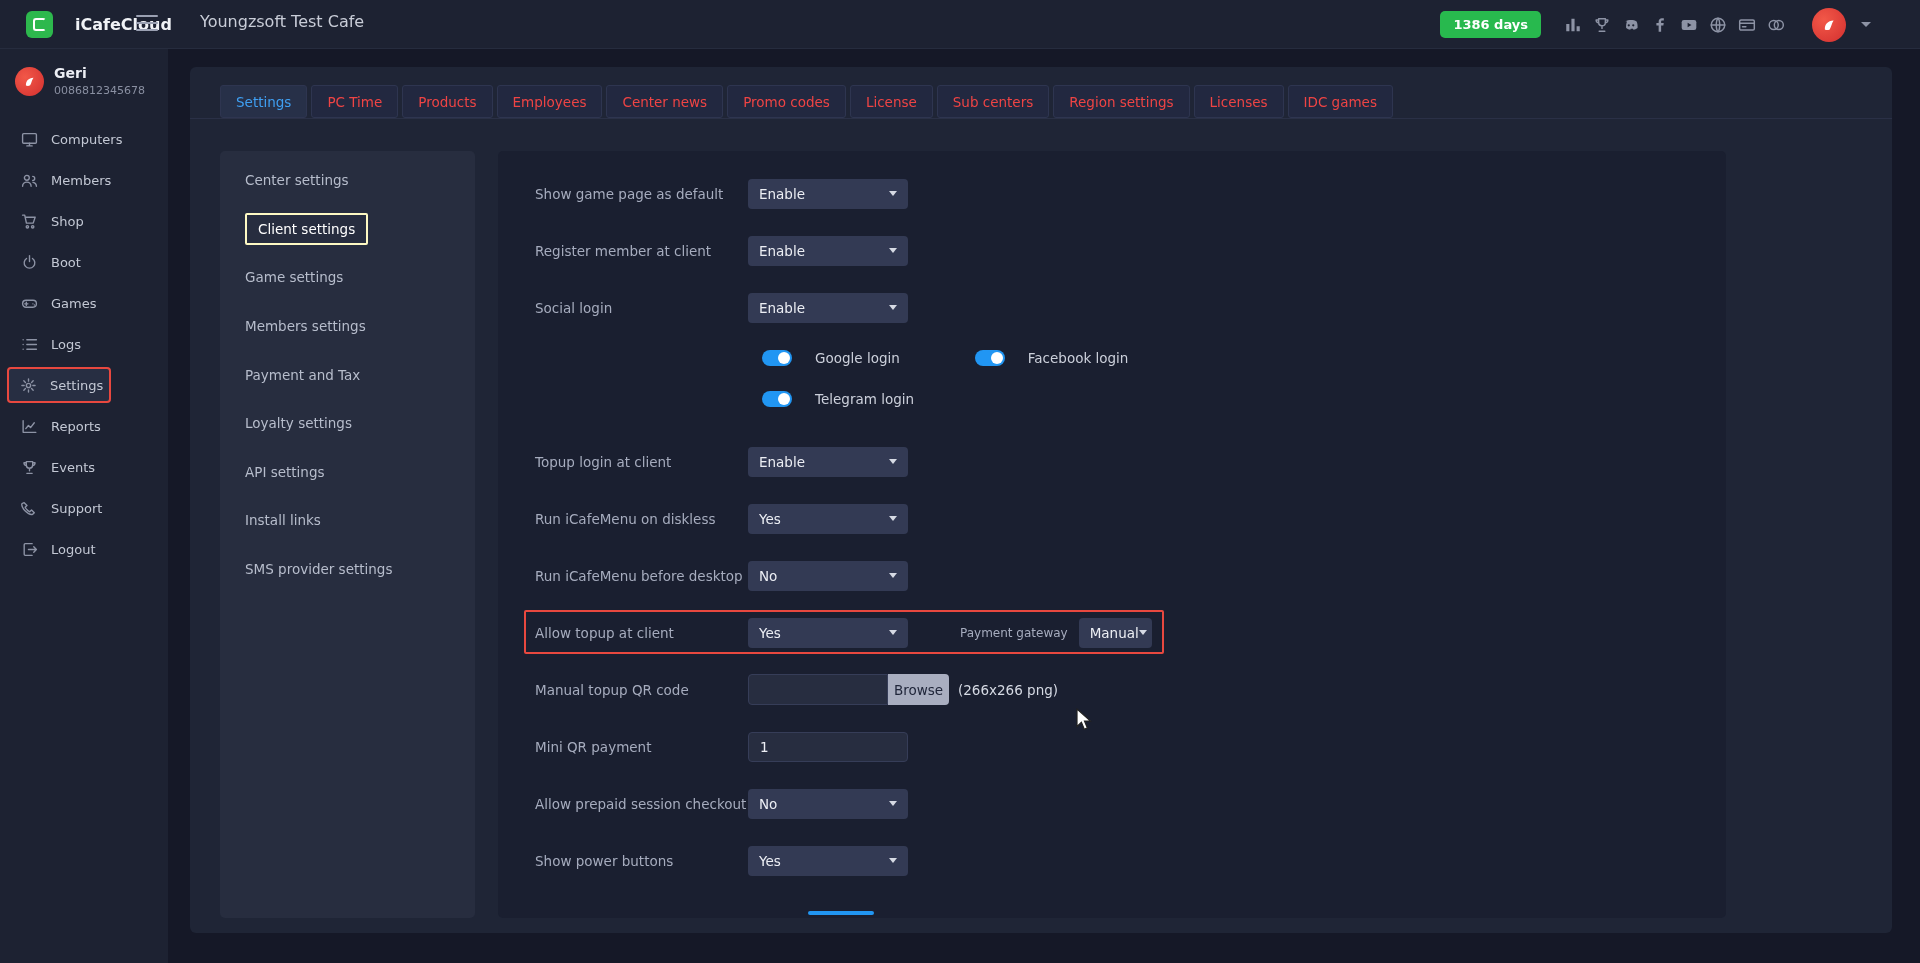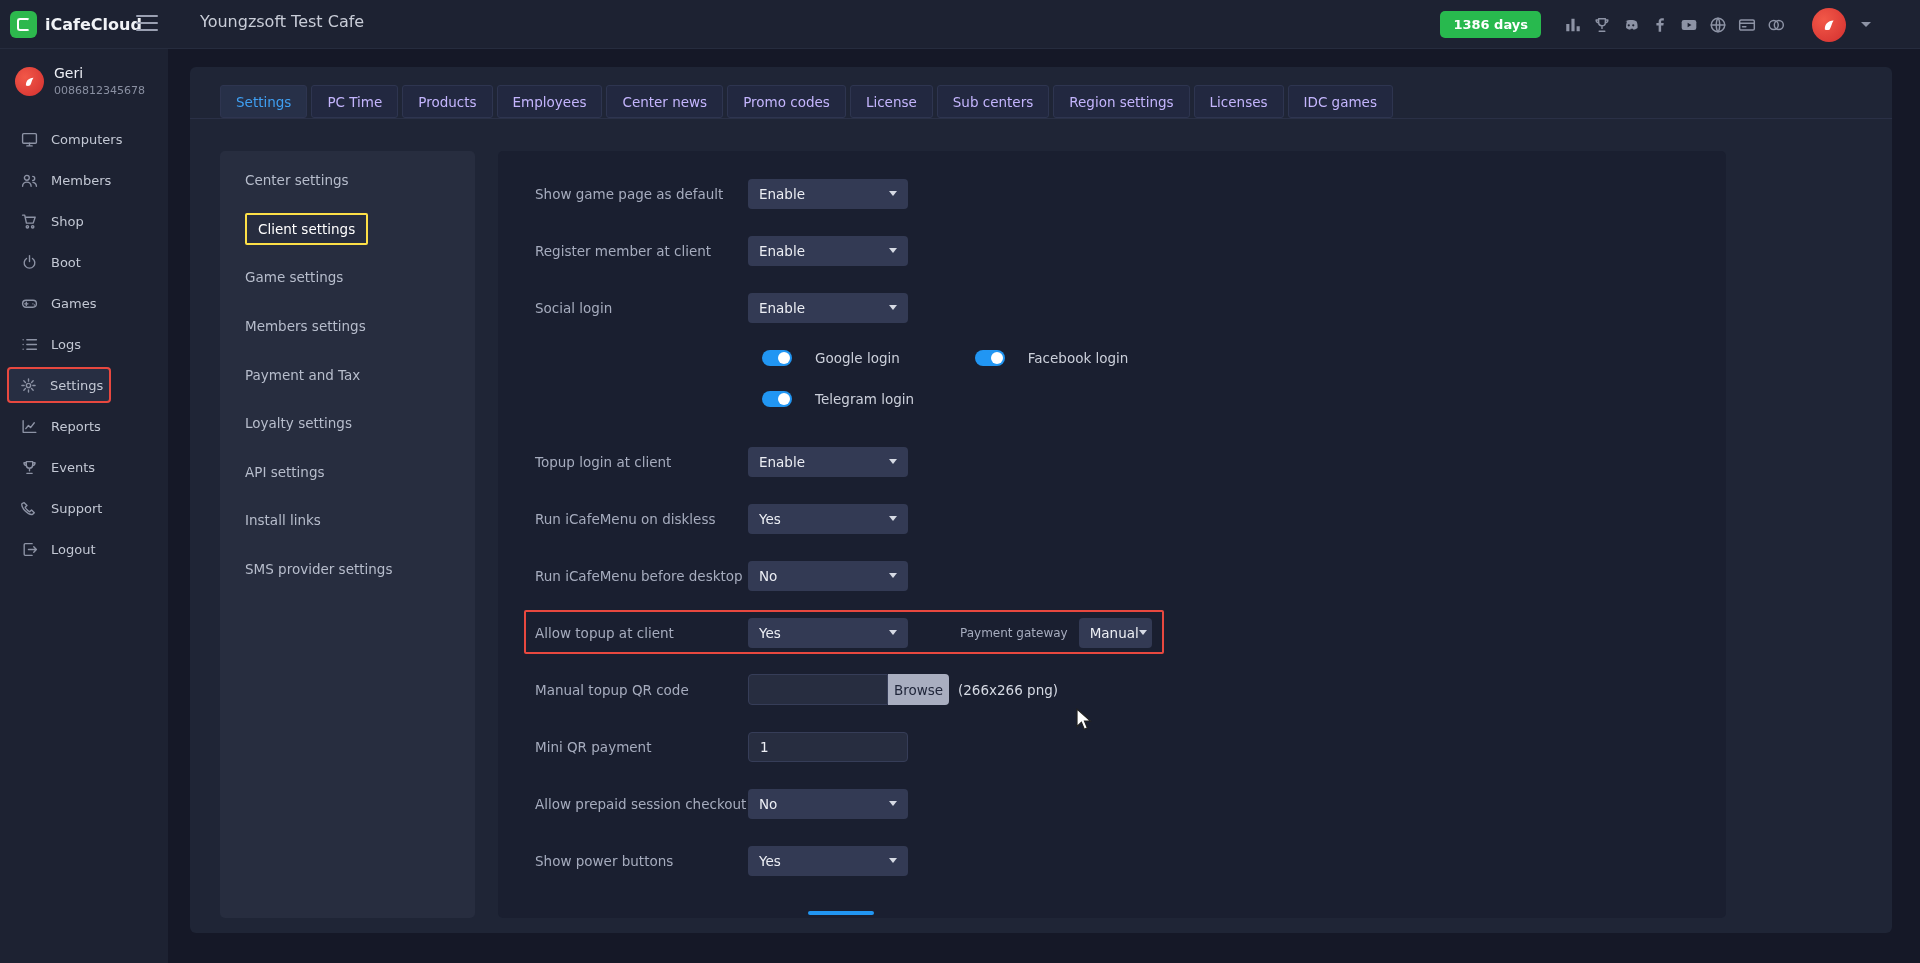--- a/index.html
+++ b/index.html
@@ -2,57 +2,57 @@
 <html><head>
 <meta charset="utf-8">
 <style>
   *{margin:0;padding:0;box-sizing:border-box}
   html,body{background:#10131f}
   .page{position:relative;width:1920px;height:963px;overflow:hidden;background:#151827;
         font-family:"DejaVu Sans","Liberation Sans",sans-serif;color:#e8eaf0}
 
   
   .topbar{position:absolute;left:0;top:0;width:1920px;height:49px;background:#1d2232;border-bottom:1px solid #262c3e}
-  .logo-area{position:absolute;left:10px;top:0;height:49px;display:flex;align-items:center;gap:8px}
+  .logo-area{position:absolute;left:26px;top:0;height:49px;display:flex;align-items:center;gap:22px}
   .logo-sq{width:27px;height:27px;border-radius:6px;background:#2db84d;display:flex;align-items:center;justify-content:center}
   .logo-sq i{display:block;width:13px;height:13px;border:2.5px solid #fff;border-radius:3px;border-right-color:transparent}
   .app-name{font-size:16px;font-weight:bold;color:#f0f2f6}
   .hamburger{position:absolute;left:136px;top:15px;width:22px;height:18px;cursor:pointer}
   .hamburger b{display:block;height:2px;background:#9aa0b2;margin-bottom:5px;border-radius:1px}
   .cafe-title{position:absolute;left:200px;top:0;height:42px;display:flex;align-items:center;font-size:16px;color:#c9cdd8}
   .top-right{position:absolute;right:49px;top:0;height:49px;display:flex;align-items:center;gap:11px}
   .days-badge{background:#28b94e;color:#fff;font-size:13px;font-weight:bold;padding:6px 13px;border-radius:5px;margin-right:12px;white-space:nowrap}
   .tb-icon{width:18px;height:18px;color:#8d93a5;display:inline-flex;cursor:pointer}
   .brand-avatar{width:34px;height:34px;border-radius:50%;background:radial-gradient(circle at 35% 35%,#f25848,#d32f2f);
                 display:flex;align-items:center;justify-content:center;margin-left:16px;cursor:pointer;flex:0 0 auto}
   .chev-down{width:0;height:0;border-left:5px solid transparent;border-right:5px solid transparent;border-top:5px solid #8d93a5;margin-left:4px;cursor:pointer}
 
   
   .sidebar{position:absolute;left:0;top:49px;width:168px;height:914px;background:#1d2232}
   .user-block{display:flex;align-items:center;gap:10px;padding:16px 0 0 15px}
-  .user-name{font-size:14px;font-weight:normal;color:#eceef4}
+  .user-name{font-size:14px;font-weight:bold;color:#eceef4}
   .user-phone{font-size:11px;color:#8a90a2;margin-top:3px}
   .side-menu{margin-top:22px}
   .side-item{height:41px;display:flex;align-items:center;gap:13px;padding-left:21px;font-size:13px;color:#c3c8d4;cursor:pointer}
   .side-item svg{color:#8d93a5;flex:0 0 auto}
   .side-item.active{background:#272e42;outline:2px solid #e8483f;outline-offset:-2px;border-radius:4px;
                     margin-left:7px;width:104px;padding-left:13px;height:36px;margin-top:2px;margin-bottom:3px}
 
   
   .card{position:absolute;left:190px;top:67px;width:1702px;height:866px;background:#1f2536;border-radius:6px}
   .tabs{position:absolute;left:30px;top:18px;display:flex;gap:4px}
-  .tab{height:33px;display:flex;align-items:center;padding:0 15px;font-size:13.5px;color:#c4b5fd;
+  .tab{height:33px;display:flex;align-items:center;padding:0 15px;font-size:13.5px;color:#ef4444;
        border:1px solid #2e3550;border-radius:3px;background:#222840;cursor:pointer;white-space:nowrap}
   .tab.active{color:#3f9ff2;background:#273048}
   .tabs-line{position:absolute;left:0;top:51px;width:100%;border-bottom:1px solid #2a3046}
 
   
   .nav-panel{position:absolute;left:30px;top:84px;width:255px;height:767px;background:#272d3f;border-radius:5px;padding-top:5px}
   .nav-item{height:48.6px;display:flex;align-items:center;padding-left:25px;font-size:13.5px;color:#b7bdcc;cursor:pointer;white-space:nowrap}
-  .nav-item.active span{border:2px solid #fde047;padding:6px 11px;border-radius:2px;color:#fff}
+  .nav-item.active span{border:2px solid #fef9c3;padding:6px 11px;border-radius:2px;color:#fff}
 
   
   .form-panel{position:absolute;left:308px;top:84px;width:1228px;height:767px;background:#1a1f30;border-radius:5px;padding-top:14px}
   .frow{height:57px;display:flex;align-items:center;padding-left:37px;position:relative}
   .frow.mt15{margin-top:15px}
   .flabel{width:213px;font-size:13.5px;color:#a6acbe;white-space:nowrap;flex:0 0 auto}
   .select{width:160px;height:30px;background:#333a54;border-radius:4px;display:flex;align-items:center;justify-content:space-between;
           padding:0 11px;font-size:13.5px;color:#eceef4;cursor:pointer;flex:0 0 auto}
   .select .chev{width:0;height:0;border-left:4.5px solid transparent;border-right:4.5px solid transparent;border-top:5px solid #d6dae4}
   .select.small{width:73px}

